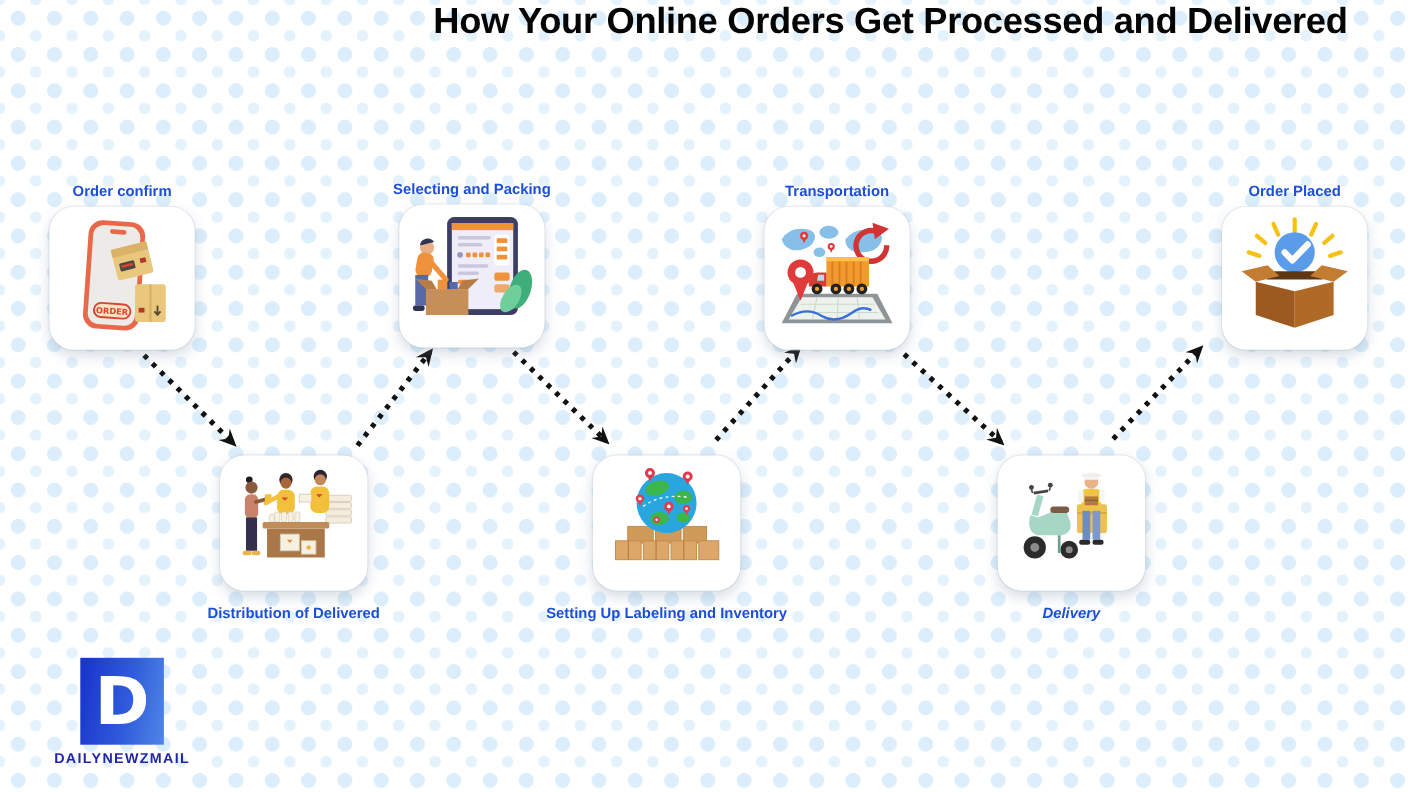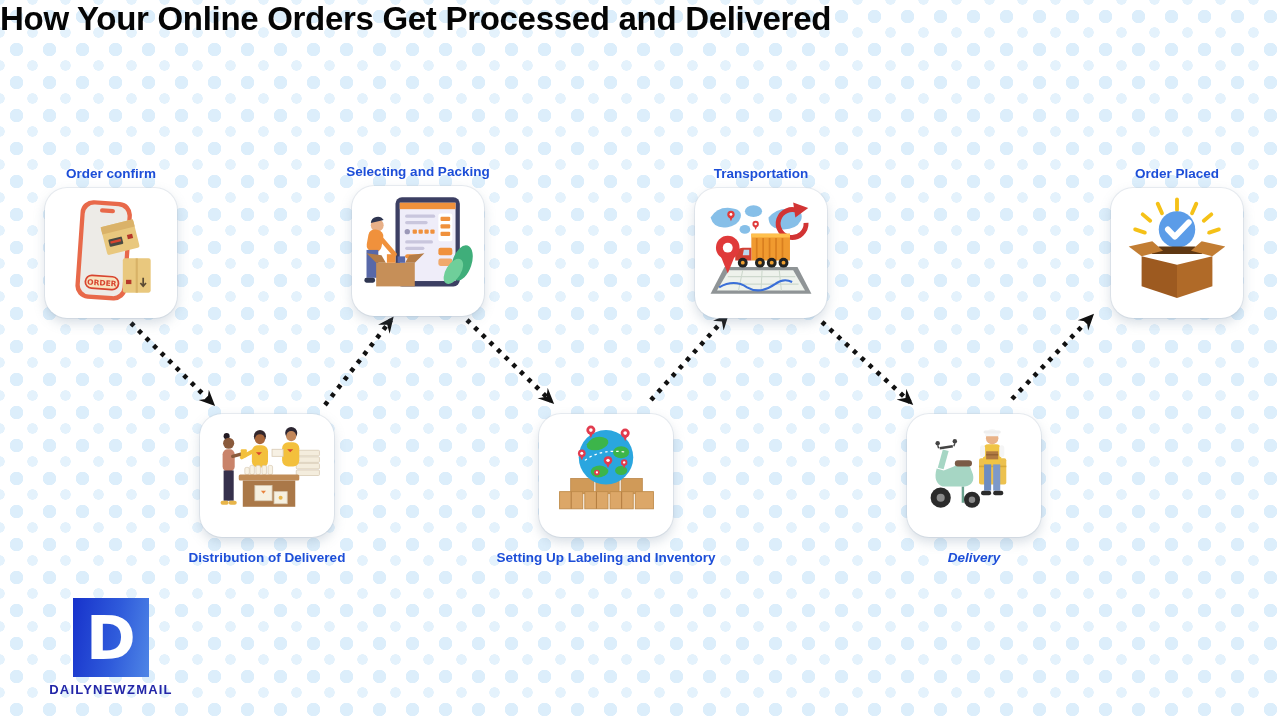--- a/index.html
+++ b/index.html
@@ -10,40 +10,40 @@
     font-family:"Liberation Sans",sans-serif;
     background-color:#ffffff;
     background-image:
       radial-gradient(circle, #dceefb 6.5px, rgba(220,238,251,0) 7px),
       radial-gradient(circle, #e4f2fc 5px, rgba(228,242,252,0) 5.5px);
     background-size:33px 33px, 33px 33px;
     background-position:0 0, 16px 16px;
   }
   .title{
     position:absolute; left:0; top:72; width:1225px;
-    text-align:left; font-size:33px; font-weight:800;
+    text-align:right; font-size:33px; font-weight:800;
     letter-spacing:-0.3px; color:#050505; margin:0;
   }
   .node{position:absolute;}
   .card{
     background:#ffffff; border-radius:22px;
     box-shadow:0 5px 12px rgba(110,135,160,0.28), 0 0 0 1px rgba(200,210,220,0.35);
     display:flex; align-items:center; justify-content:center;
     box-sizing:border-box; padding:6px;
   }
   .node.top .card{width:132px;height:130px;}
   .node.bottom .card{width:134px;height:123px;}
   .step-label{
     position:absolute; left:50%; transform:translateX(-50%);
     white-space:nowrap; font-size:13.5px; font-weight:700; color:#1d4ed8;
   }
   .node.top .step-label{bottom:calc(100% + 7px);}
   .node.bottom .step-label{top:calc(100% + 13px);}
   #node-order-confirm{left:45px; top:188px;}
-  #node-selecting    {left:352px; top:186px;}
+  #node-selecting    {left:363px; top:186px;}
   #node-transport    {left:695px; top:188px;}
   #node-order-placed {left:1071px; top:188px;margin-left:40px;}
   #node-distribution {left:200px; top:414px;}
   #node-labeling     {left:539px; top:414px;}
   #node-delivery     {left:907px; top:414px;font-style:italic;}
   .card svg{width:100%;height:100%;}
   #flow-arrows{position:absolute;left:0;top:0;width:1280px;height:720px;pointer-events:none;}
   .flow-line{stroke:#111111;stroke-width:4.6;fill:none;stroke-dasharray:4.2 6.4;}
   .logo{position:absolute; left:30px; top:598px; width:162px; text-align:center;}
   .logo-square{

